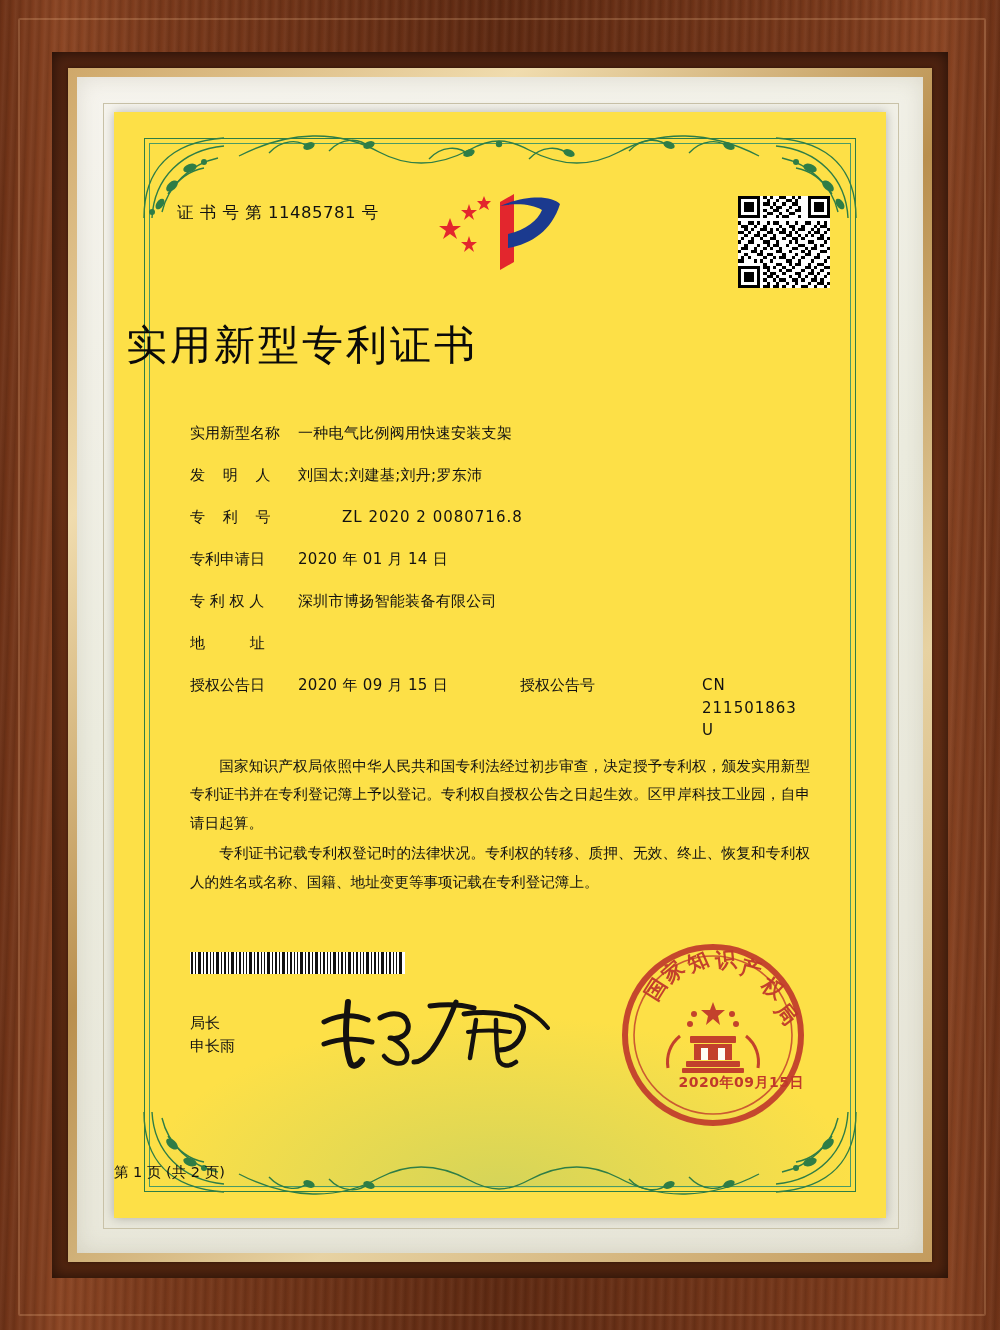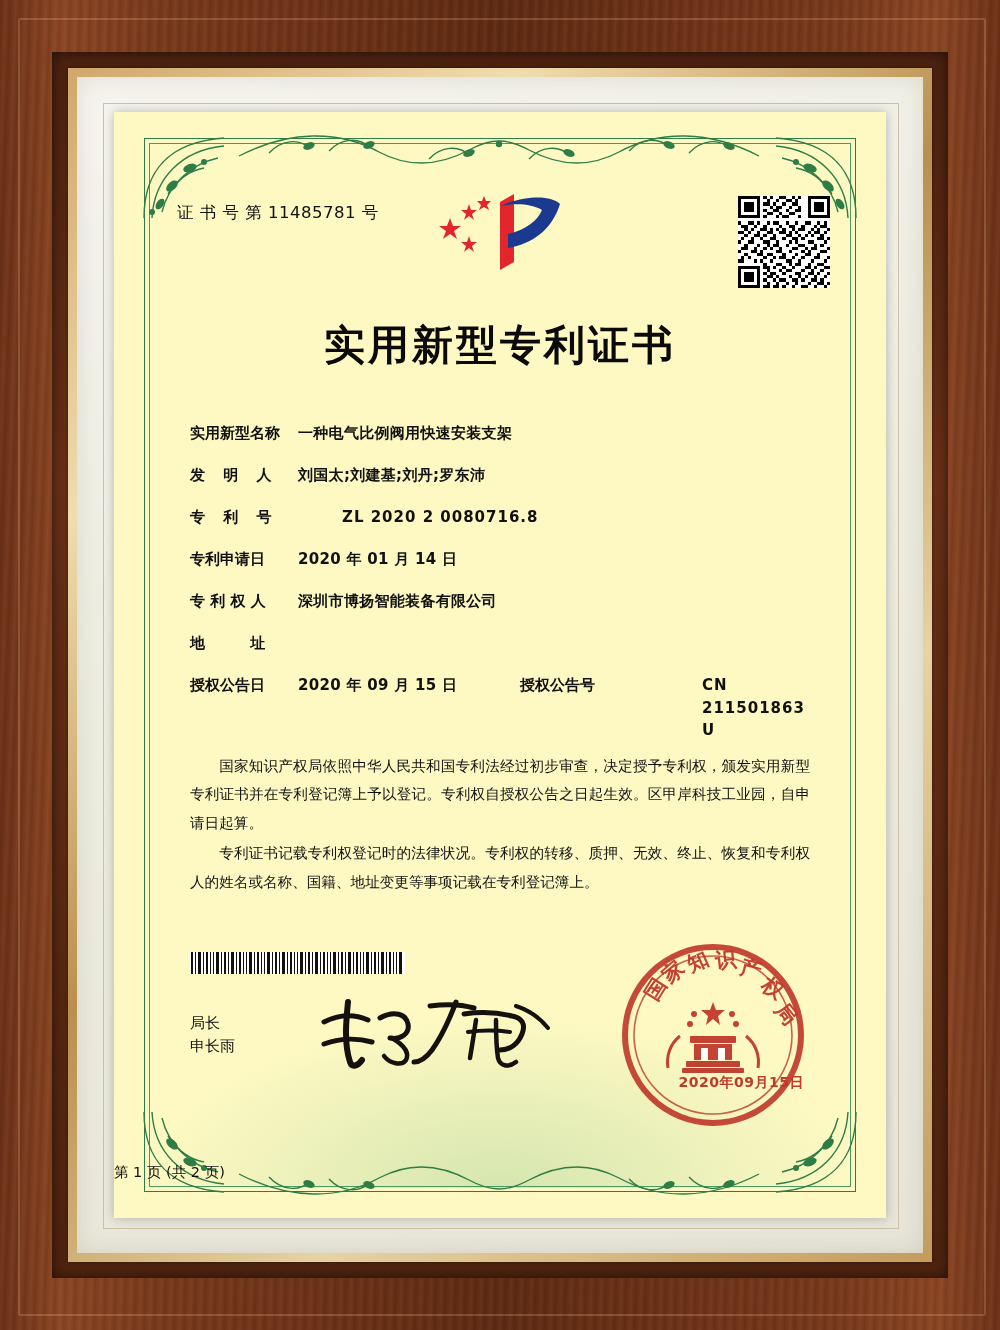--- a/index.html
+++ b/index.html
@@ -66,21 +66,21 @@
     left: 103px; top: 103px;
     width: 794px; height: 1124px;
     border: 1px solid #c9c2a8;
   }
 
   
   .paper {
     position: absolute;
     left: 114px; top: 112px;
     width: 772px; height: 1106px;
-    background: #fef9c3;
+    background: #fde047;
     box-shadow: 0 0 10px rgba(0,0,0,0.25);
     overflow: hidden;
   }
   
   .green-border {
     position: absolute;
     left: 30px; top: 26px;
     width: 712px; height: 1054px;
     border: 1.6px solid #2e7d46;
     box-sizing: border-box;
@@ -130,34 +130,33 @@
   }
   .qr {
     position: absolute;
     right: 56px; top: 84px;
     width: 92px; height: 92px;
     background: #fff;
   }
   .title {
     position: absolute;
     left: 0; right: 0; top: 206px;
-    text-align: center;
     font-family: "DejaVu Sans", sans-serif;
     font-size: 41px;
-    font-weight: bold;
+    font-weight: normal;
     letter-spacing: 3px;
     color: #0a0a0a;
+    padding-left: 12px;
   }
 
   
   .fields {
     position: absolute;
     left: 76px; top: 310px;
     width: 620px;
-    font-weight: bold;
   }
   .row {
     display: flex;
     align-items: flex-start;
     margin-bottom: 19.5px;
     font-family: "DejaVu Sans", sans-serif;
     font-size: 15px;
     color: #111;
     line-height: 1.5;
   }

